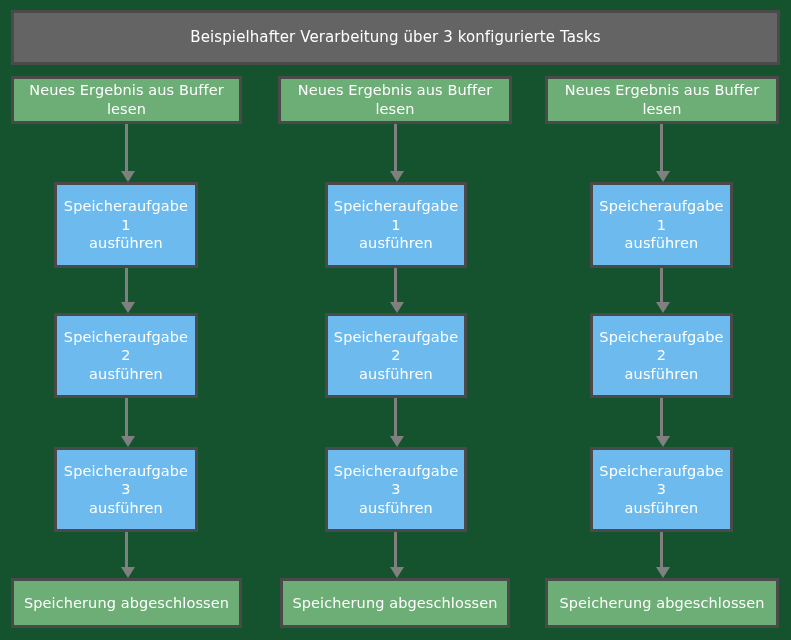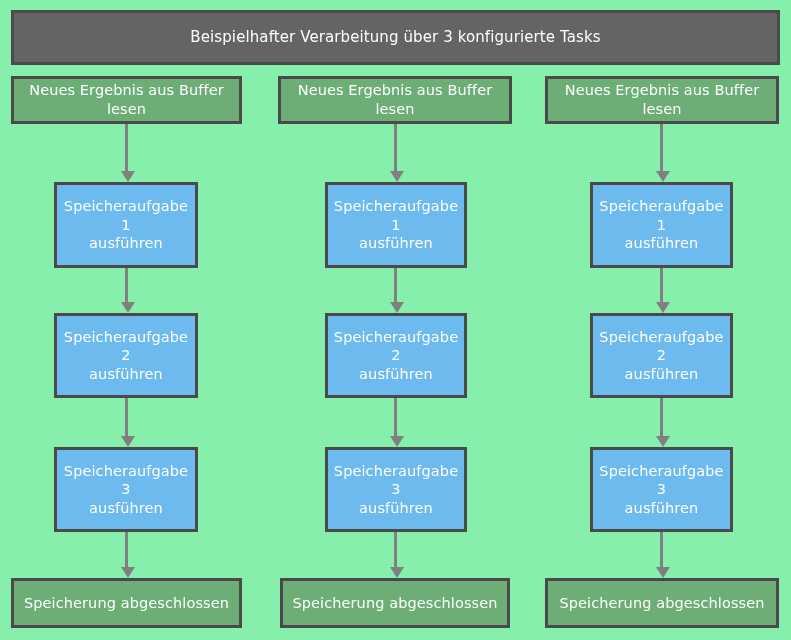--- a/index.html
+++ b/index.html
@@ -10,21 +10,21 @@
   body {
     width: 791px;
     height: 640px;
     overflow: hidden;
     font-family: "DejaVu Sans", sans-serif;
   }
   #canvas {
     position: relative;
     width: 791px;
     height: 640px;
-    background: #86efac;
+    background: #14532d;
   }
   .node {
     position: absolute;
     box-sizing: border-box;
     display: flex;
     align-items: center;
     justify-content: center;
     text-align: center;
     color: #ffffff;
     border: 3px solid #4a4a4a;

